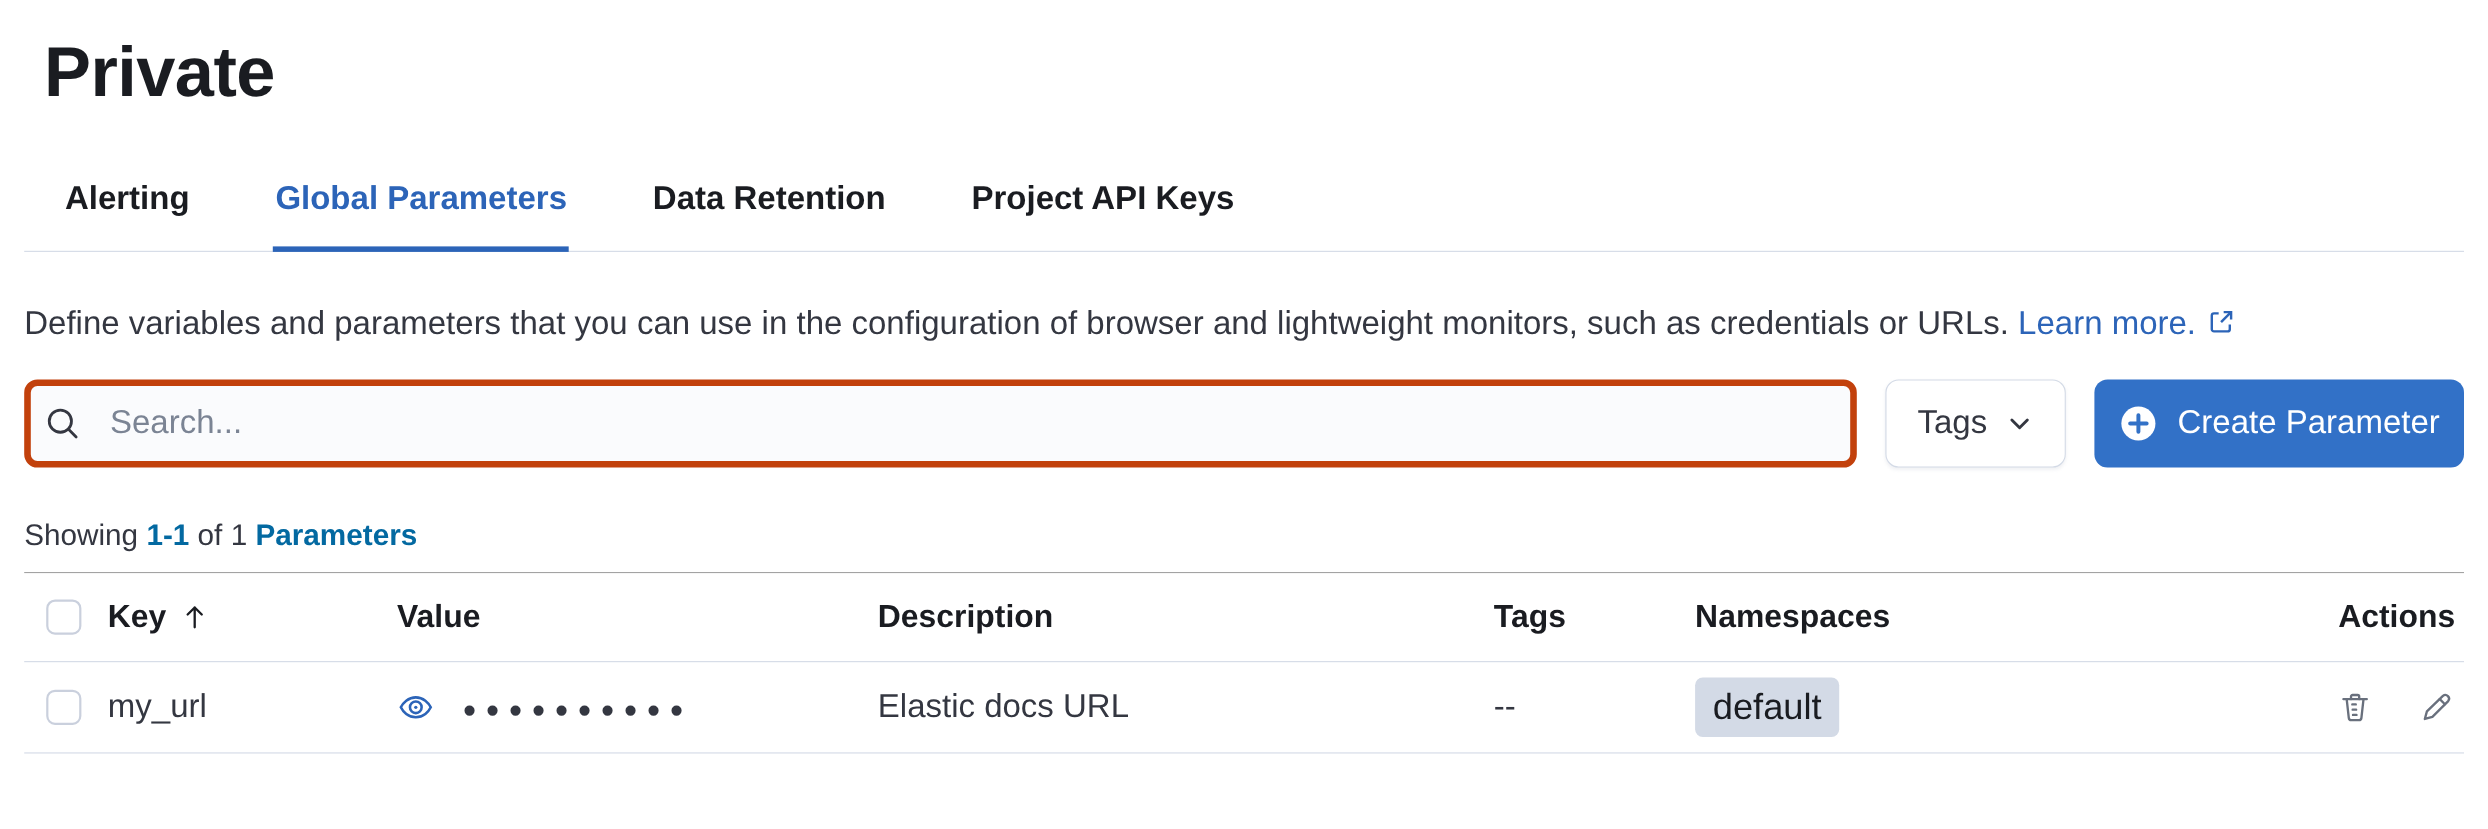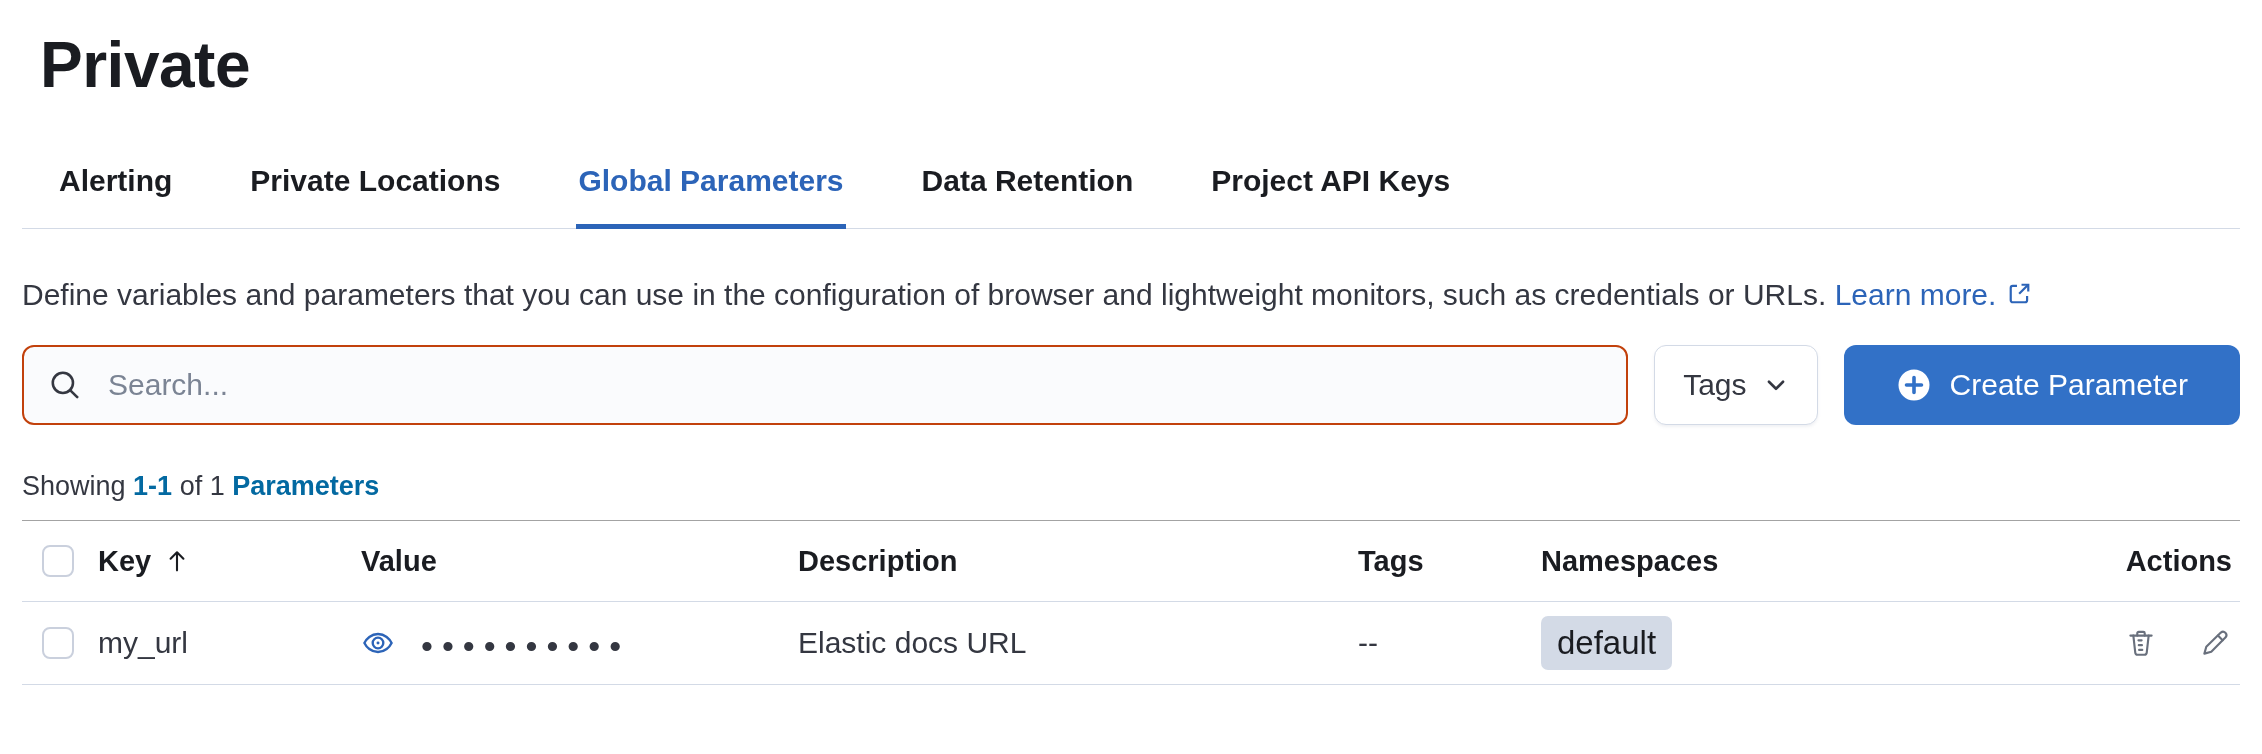--- a/index.html
+++ b/index.html
@@ -40,36 +40,36 @@
   }
   .desc a {
     color:#2c64b8; text-decoration:none; font-weight:400; white-space:nowrap;
   }
   .ext-icon { vertical-align:-2px; margin-left:10px; }
 
   
   .controls { display:flex; gap:26px; margin-top:26px; align-items:center; }
   .search-field {
     flex:1; height:80px; display:flex; align-items:center; gap:24px;
-    padding:0 24px; background:#fafbfd; border:2px solid #c2410c; border-radius:12px;
+    padding:0 12px; background:#fafbfd; border:6px solid #c2410c; border-radius:12px;
   }
   .search-field input {
     flex:1; border:none; outline:none; background:transparent;
     font-family:inherit; font-size:30px; color:#343741;
   }
   .search-field input::placeholder { color:#7b8494; }
   .tags-btn {
     height:80px; min-width:143px; padding:0 28px;
     display:flex; align-items:center; justify-content:center; gap:16px;
     background:#fff; border:1px solid #d3dae6; border-radius:12px; cursor:pointer;
     font-family:inherit; font-size:30px; font-weight:500; color:#343741;
     box-shadow:0 2px 3px rgba(152,162,179,0.15);
   }
   .create-btn {
-    height:80px; padding:0 52px;
+    height:80px; padding:0 22px;
     display:flex; align-items:center; gap:18px;
     background:#3271c7; border:none; border-radius:12px; cursor:pointer;
     font-family:inherit; font-size:30px; font-weight:500; color:#ffffff;
   }
 
   
   .summary { margin:46px 0 0 0; font-size:27px; color:#343741; }
   .summary b { font-weight:700; color:#0369a1; }
 
   
@@ -113,21 +113,20 @@
 </style>
 </head>
 <body>
 
 <div class="page">
 
   <h1 class="page-title">Private</h1>
 
   <nav class="tabs">
     <button class="tab">Alerting</button>
-    <button class="tab">Private Locations</button>
     <button class="tab selected">Global Parameters</button>
     <button class="tab">Data Retention</button>
     <button class="tab">Project API Keys</button>
   </nav>
 
   <p class="desc">
     <span>Define variables and parameters that you can use in the configuration of browser and lightweight monitors, such as credentials or URLs.</span>
     <a href="#"><span>Learn more.</span><svg class="ext-icon" width="27" height="27" viewBox="0 0 16 16" fill="none" stroke="#2c64b8" stroke-width="1.3">
           <path d="M6.5 3.5 H4 a1.2 1.2 0 0 0 -1.2 1.2 v7.3 a1.2 1.2 0 0 0 1.2 1.2 h7.3 a1.2 1.2 0 0 0 1.2 -1.2 V9.5"></path>
           <path d="M9.2 2.8 h4 v4"></path>

